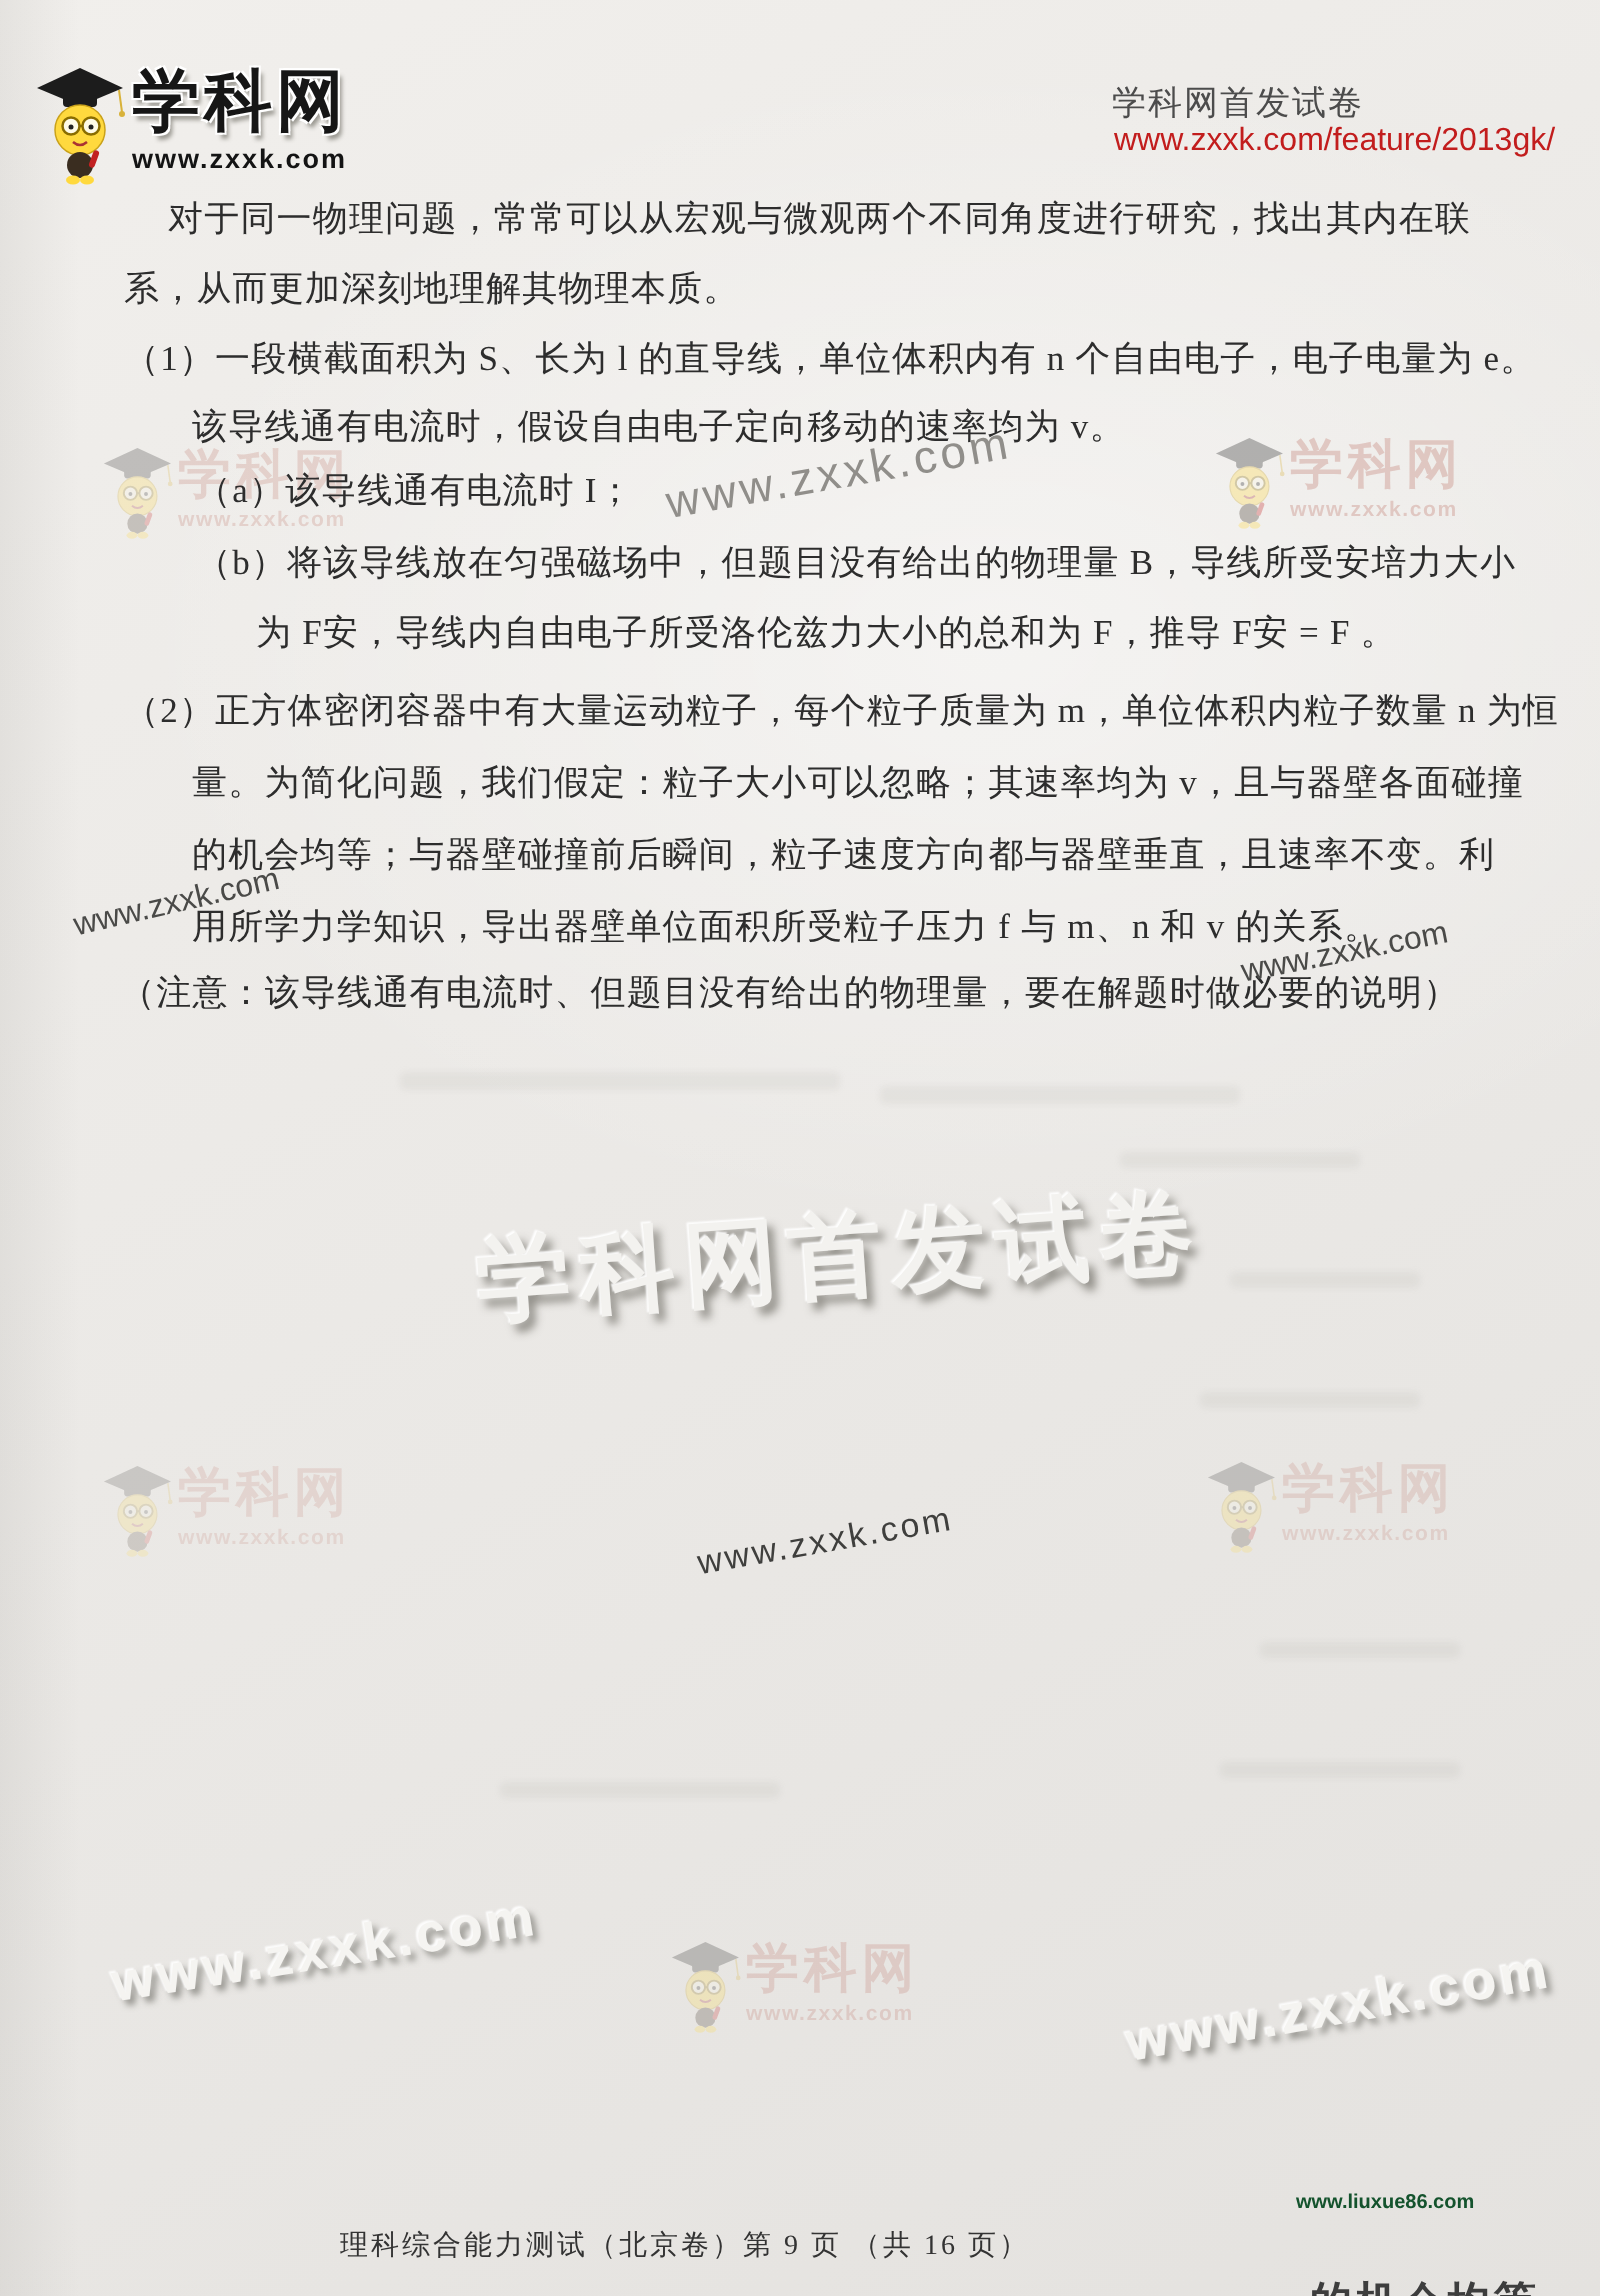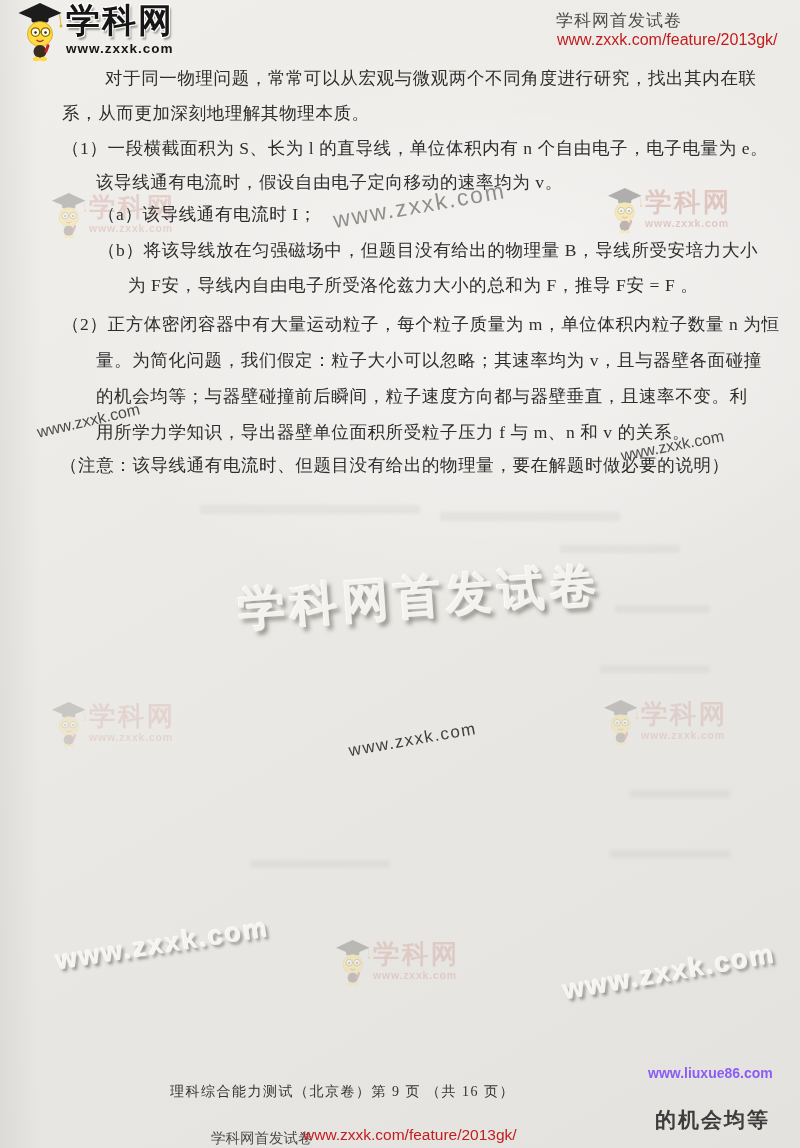--- a/index.html
+++ b/index.html
@@ -2,21 +2,21 @@
 <html><head>
 <meta charset="utf-8">
 <style>
   html,body{margin:0;padding:0;}
   body{width:800px;height:1148px;position:relative;overflow:hidden;
        font-family:"Liberation Serif",serif;
        background:
          linear-gradient(90deg, rgba(120,118,112,.10), rgba(120,118,112,0) 5%),
          radial-gradient(ellipse 620px 420px at 62% 28%, rgba(255,255,255,.45), rgba(255,255,255,0) 70%),
          linear-gradient(150deg,#f1efec 0%,#eae8e5 55%,#e4e2df 100%);}
-  .page{position:absolute;inset:0;}
+  .page{position:absolute;inset:0;margin-top:31px;}
 
   
   .bl{position:absolute;white-space:nowrap;font-size:17.5px;color:#2d2d2d;
       letter-spacing:.6px;z-index:2;}
 
   
   .zk-logo{position:absolute;display:flex;align-items:flex-start;z-index:2;}
   .mascot{width:48px;height:60px;flex:0 0 auto;}
   .zk-texts{margin-left:2px;}
   .zk-name{font-family:"Liberation Sans",sans-serif;font-weight:bold;font-size:34px;
@@ -53,21 +53,21 @@
   
   .ft-page{position:absolute;left:170px;top:1083px;font-size:14px;color:#333;
            letter-spacing:1.5px;z-index:2;white-space:nowrap;}
   .ft-brand{position:absolute;left:211px;top:1129px;font-family:"Liberation Sans",sans-serif;
             font-size:14.5px;color:#4a4a4a;z-index:2;white-space:nowrap;}
   .ft-brand-url{position:absolute;left:303px;top:1126px;font-family:"Liberation Sans",sans-serif;
             font-size:15.5px;color:#c21d1d;z-index:2;white-space:nowrap;}
   .ft-partner{position:absolute;left:655px;top:1106px;font-family:"Liberation Sans",sans-serif;
             font-size:21px;font-weight:bold;color:#3d3d3d;letter-spacing:2px;z-index:2;white-space:nowrap;}
   .ft-partner-url{position:absolute;left:648px;top:1065px;font-family:"Liberation Sans",sans-serif;
-            font-size:14px;font-weight:bold;color:#8b5cf6;z-index:2;white-space:nowrap;}
+            font-size:10px;font-weight:bold;color:#14532d;z-index:2;white-space:nowrap;}
 
   
   .bleed{position:absolute;background:rgba(150,146,138,.10);filter:blur(1.5px);
          border-radius:3px;z-index:0;}
 </style>
 </head>
 <body>
 
 <div class="page">
 
@@ -97,21 +97,21 @@
       </svg>
     <div class="zk-texts">
       <div class="zk-name">学科网</div>
       <div class="zk-url">www.zxxk.com</div>
     </div>
   </div>
 
   <div class="hdr-title" style="left:556px;top:9px">学科网首发试卷</div>
   <div class="hdr-link" style="left:557px;top:31px">www.zxxk.com/feature/2013gk/</div>
 
-  <div class="bl" style="left:105px;top:66px">对于同一物理问题，常常可以从宏观与微观两个不同角度进行研究，找出其内在联</div>
+  <div class="bl" style="left:84px;top:66px">对于同一物理问题，常常可以从宏观与微观两个不同角度进行研究，找出其内在联</div>
   <div class="bl" style="left:62px;top:101px">系，从而更加深刻地理解其物理本质。</div>
 
   <div class="bl" style="left:62px;top:136px">（1）一段横截面积为 S、长为 l 的直导线，单位体积内有 n 个自由电子，电子电量为 e。</div>
   <div class="bl" style="left:96px;top:170px">该导线通有电流时，假设自由电子定向移动的速率均为 v。</div>
 
   <div class="bl" style="left:98px;top:202px">（a）该导线通有电流时 I；</div>
 
   <div class="bl" style="left:98px;top:238px">（b）将该导线放在匀强磁场中，但题目没有给出的物理量 B，导线所受安培力大小</div>
   <div class="bl" style="left:128px;top:273px">为 F安，导线内自由电子所受洛伦兹力大小的总和为 F，推导 F安 = F 。</div>
 

